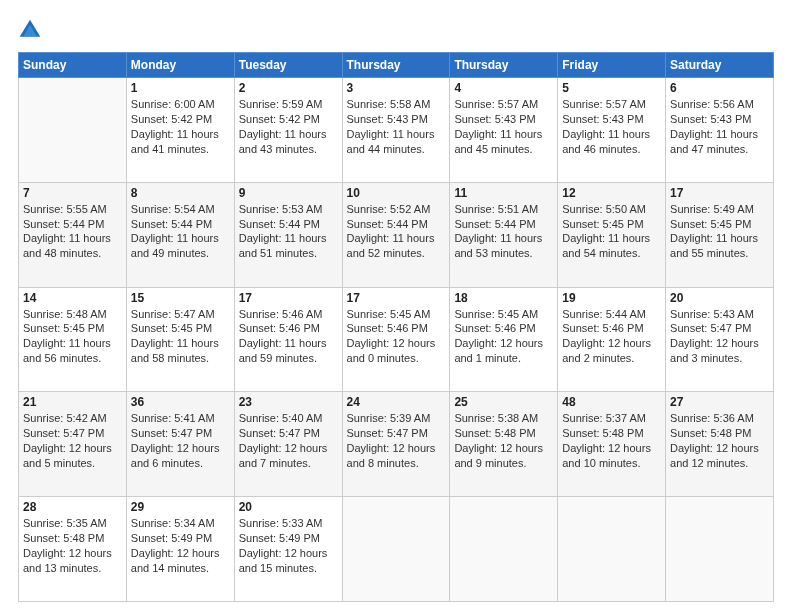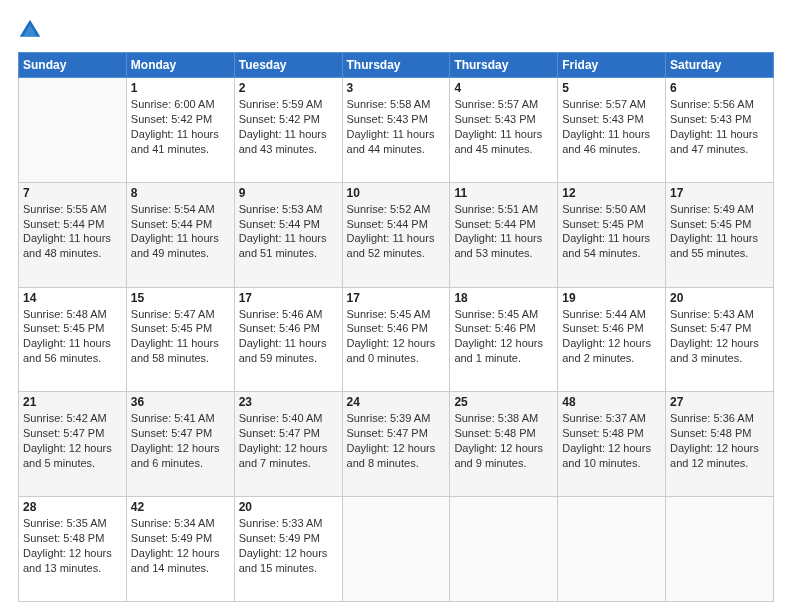--- a/index.html
+++ b/index.html
@@ -241,21 +241,21 @@
             <span class="day-num">27</span>
             <div class="day-info">Sunrise: 5:36 AM<br>Sunset: 5:48 PM<br>Daylight: 12 hours<br>and 12 minutes.</div>
           </td>
         </tr>
         <tr>
           <td>
             <span class="day-num">28</span>
             <div class="day-info">Sunrise: 5:35 AM<br>Sunset: 5:48 PM<br>Daylight: 12 hours<br>and 13 minutes.</div>
           </td>
           <td>
-            <span class="day-num">42</span>
+            <span class="day-num">29</span>
             <div class="day-info">Sunrise: 5:34 AM<br>Sunset: 5:49 PM<br>Daylight: 12 hours<br>and 14 minutes.</div>
           </td>
           <td>
             <span class="day-num">20</span>
             <div class="day-info">Sunrise: 5:33 AM<br>Sunset: 5:49 PM<br>Daylight: 12 hours<br>and 15 minutes.</div>
           </td>
           <td class="empty"></td>
           <td class="empty"></td>
           <td class="empty"></td>
           <td class="empty"></td>

